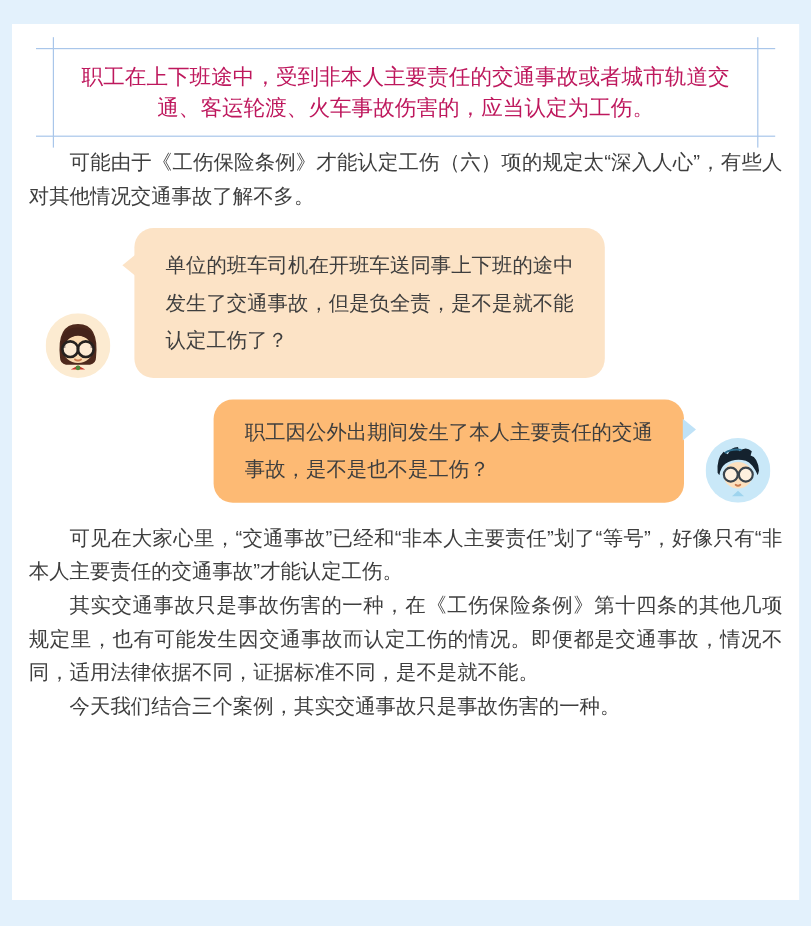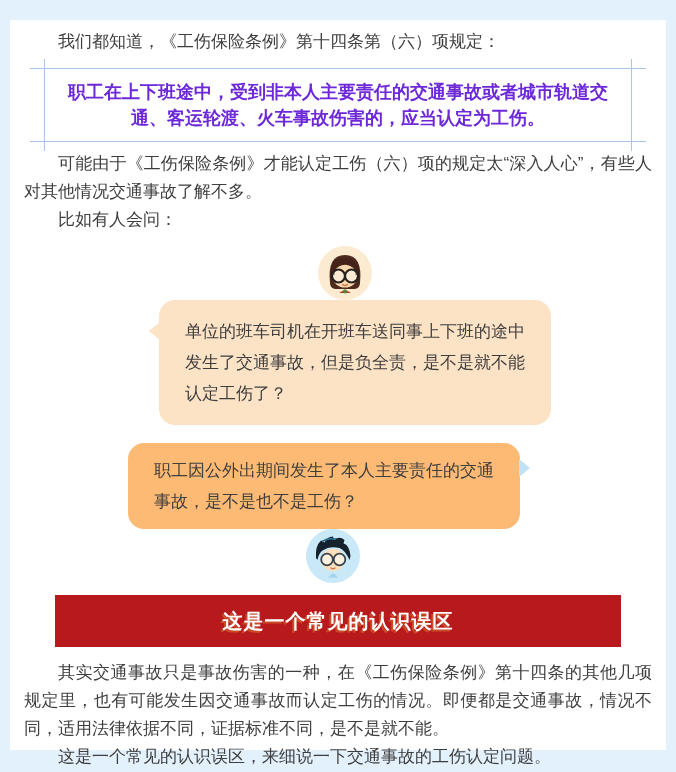--- a/index.html
+++ b/index.html
@@ -48,33 +48,32 @@
     top: -10px;
     bottom: -10px;
     width: 1px;
     background: #A9C6EA;
   }
   .quote-frame .vl { left: 14px; }
   .quote-frame .vr { right: 14px; }
   .quote-text {
     margin: 0;
     text-align: center;
-    font-weight: bold;
+    font-weight: normal;
     font-size: 18px;
     line-height: 26px;
-    color: #6d28d9;
+    color: #be185d;
   }
 
   .p2 { margin-top: 6px; }
 
   
   .chat-row {
     display: flex;
-    align-items: center;
-    flex-direction: column;
+    align-items: flex-end;
   }
   .chat-row.left {
     margin-top: 12px;
     padding-left: 14px;
   }
   .chat-row.right {
     margin-top: 18px;
     justify-content: flex-end;
     padding-right: 10px;
   }
@@ -137,30 +136,28 @@
     letter-spacing: 1px;
     text-shadow: -2px 2px 0 rgba(255, 205, 70, 0.28);
   }
 </style>
 </head>
 <body>
 
 <div class="page">
   <article class="card">
 
-    <p class="para indent">我们都知道，《工伤保险条例》第十四条第（六）项规定：</p>
 
     <div class="quote-frame">
       <span class="vline vl"></span>
       <span class="vline vr"></span>
       <p class="quote-text">职工在上下班途中，受到非本人主要责任的交通事故或者城市轨道交通、客运轮渡、火车事故伤害的，应当认定为工伤。</p>
     </div>
 
     <p class="para indent p2">可能由于《工伤保险条例》才能认定工伤（六）项的规定太“深入人心”，有些人对其他情况交通事故了解不多。</p>
-    <p class="para indent">比如有人会问：</p>
 
     <div class="chat-row left">
       <div class="avatar">
         <svg viewBox="0 0 54 54" width="54" height="54">
           <circle cx="27" cy="27" r="27" fill="#FCEBD1"></circle>
           <path d="M12 37 Q9 9 27 9 Q45 9 42 37 Q42 42 37 43 L17 43 Q12 42 12 37 Z" fill="#4E291D"></path>
           <ellipse cx="27" cy="30" rx="12.5" ry="11.5" fill="#FBD9AF"></ellipse>
           <path d="M13 29 Q12 12 27 12 Q42 12 41 29 L37.5 29 Q38 20 27 18.5 Q16 20 16.5 29 Z" fill="#45231A"></path>
           <circle cx="20.5" cy="30" r="6.5" fill="#FFFFFF" fill-opacity="0.45" stroke="#26211F" stroke-width="2.2"></circle>
           <circle cx="33.5" cy="30" r="6.5" fill="#FFFFFF" fill-opacity="0.45" stroke="#26211F" stroke-width="2.2"></circle>
@@ -186,22 +183,20 @@
           <path d="M16 12.5 Q22 8.5 30 10" stroke="#2E6E8E" stroke-width="1.6" fill="none"></path>
           <circle cx="21" cy="30.5" r="5.8" fill="#FFFFFF" fill-opacity="0.5" stroke="#3A444C" stroke-width="1.8"></circle>
           <circle cx="33.5" cy="30.5" r="5.8" fill="#FFFFFF" fill-opacity="0.5" stroke="#3A444C" stroke-width="1.8"></circle>
           <line x1="26.5" y1="29.5" x2="28.5" y2="29.5" stroke="#3A444C" stroke-width="1.6"></line>
           <path d="M25 39 Q27 40.6 29 39" stroke="#C97A4E" stroke-width="1.5" fill="none" stroke-linecap="round"></path>
           <path d="M22 48.5 L27 44 L32 48.5 Z" fill="#9ED4EE"></path>
         </svg>
       </div>
     </div>
 
-
-    <div class="banner">
-      <span>这是一个常见的认识误区</span>
-    </div>
+    <p class="para indent p4">可见在大家心里，“交通事故”已经和“非本人主要责任”划了“等号”，好像只有“非本人主要责任的交通事故”才能认定工伤。</p>
+
 
     <p class="para indent">其实交通事故只是事故伤害的一种，在《工伤保险条例》第十四条的其他几项规定里，也有可能发生因交通事故而认定工伤的情况。即便都是交通事故，情况不同，适用法律依据不同，证据标准不同，是不是就不能。</p>
-    <p class="para indent">这是一个常见的认识误区，来细说一下交通事故的工伤认定问题。</p>
+    <p class="para indent">今天我们结合三个案例，其实交通事故只是事故伤害的一种。</p>
 
   </article>
 </div>
 
 </body></html>

